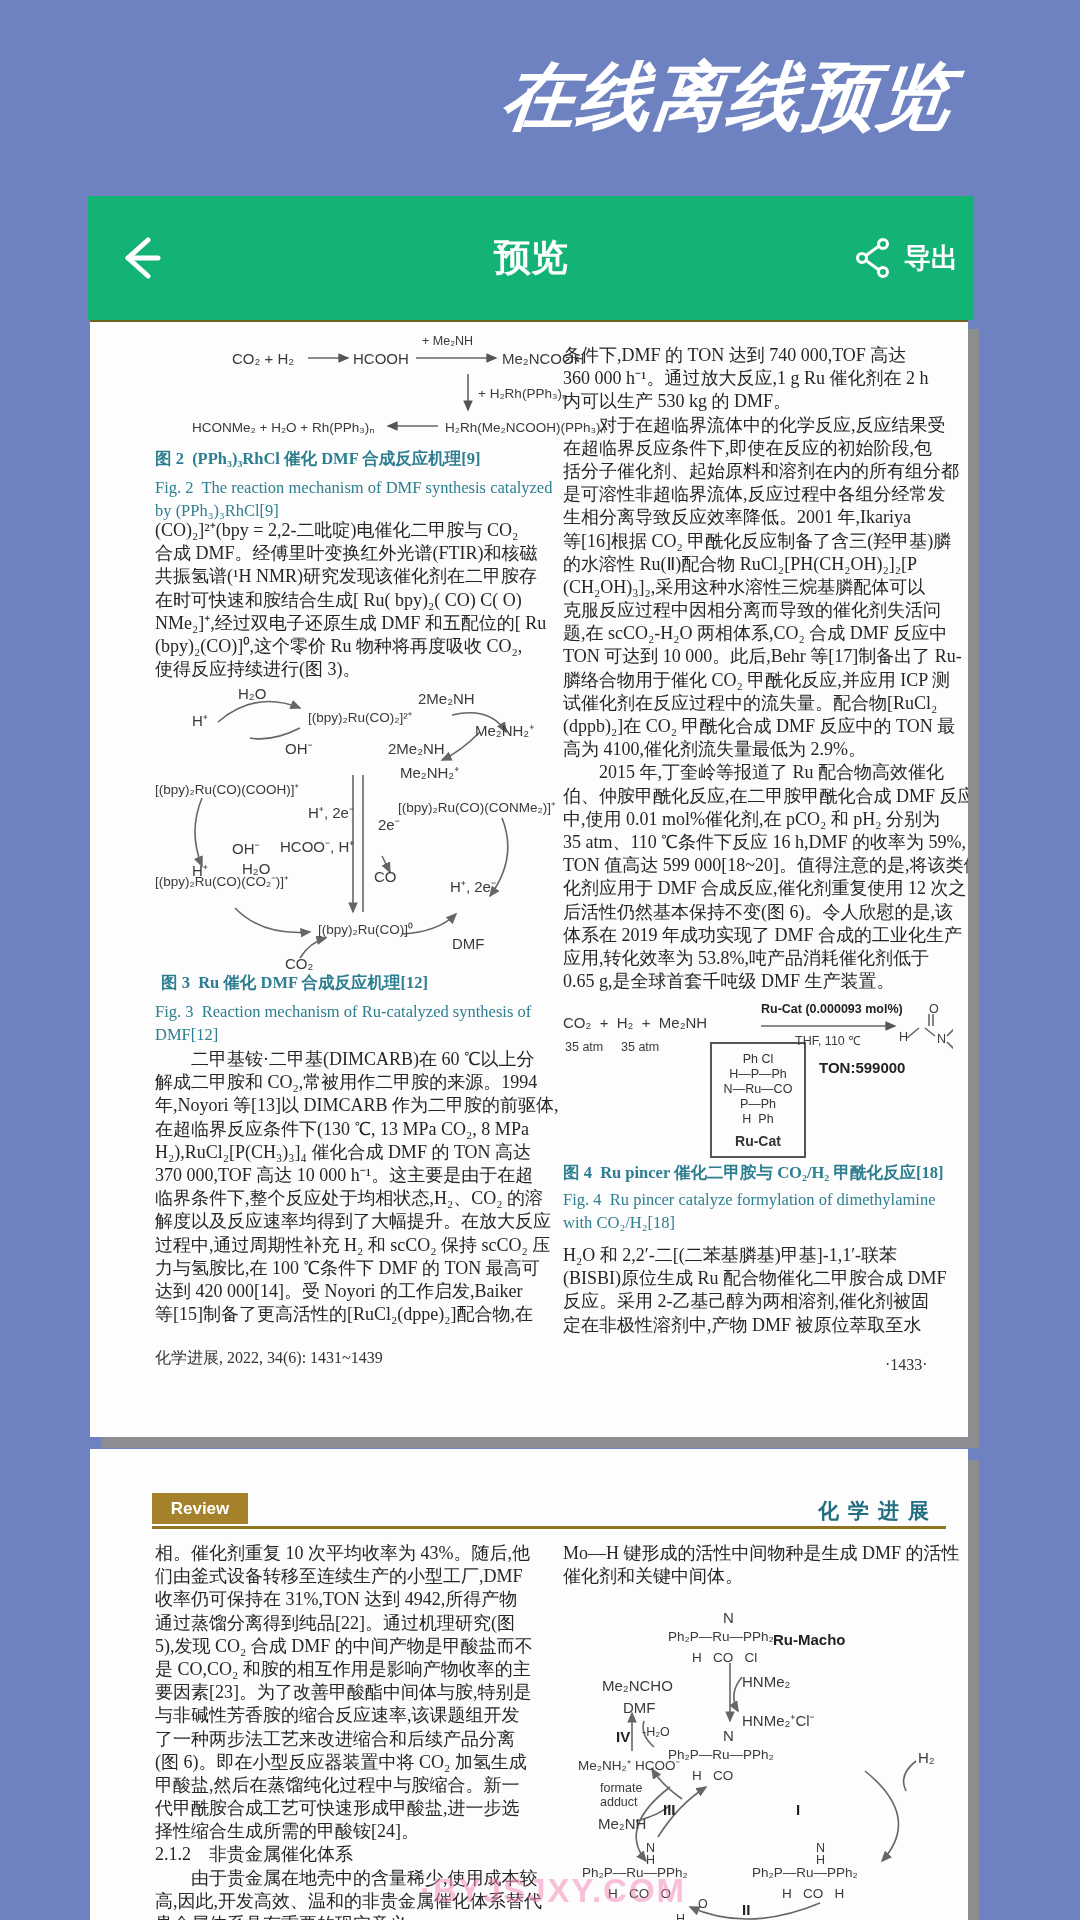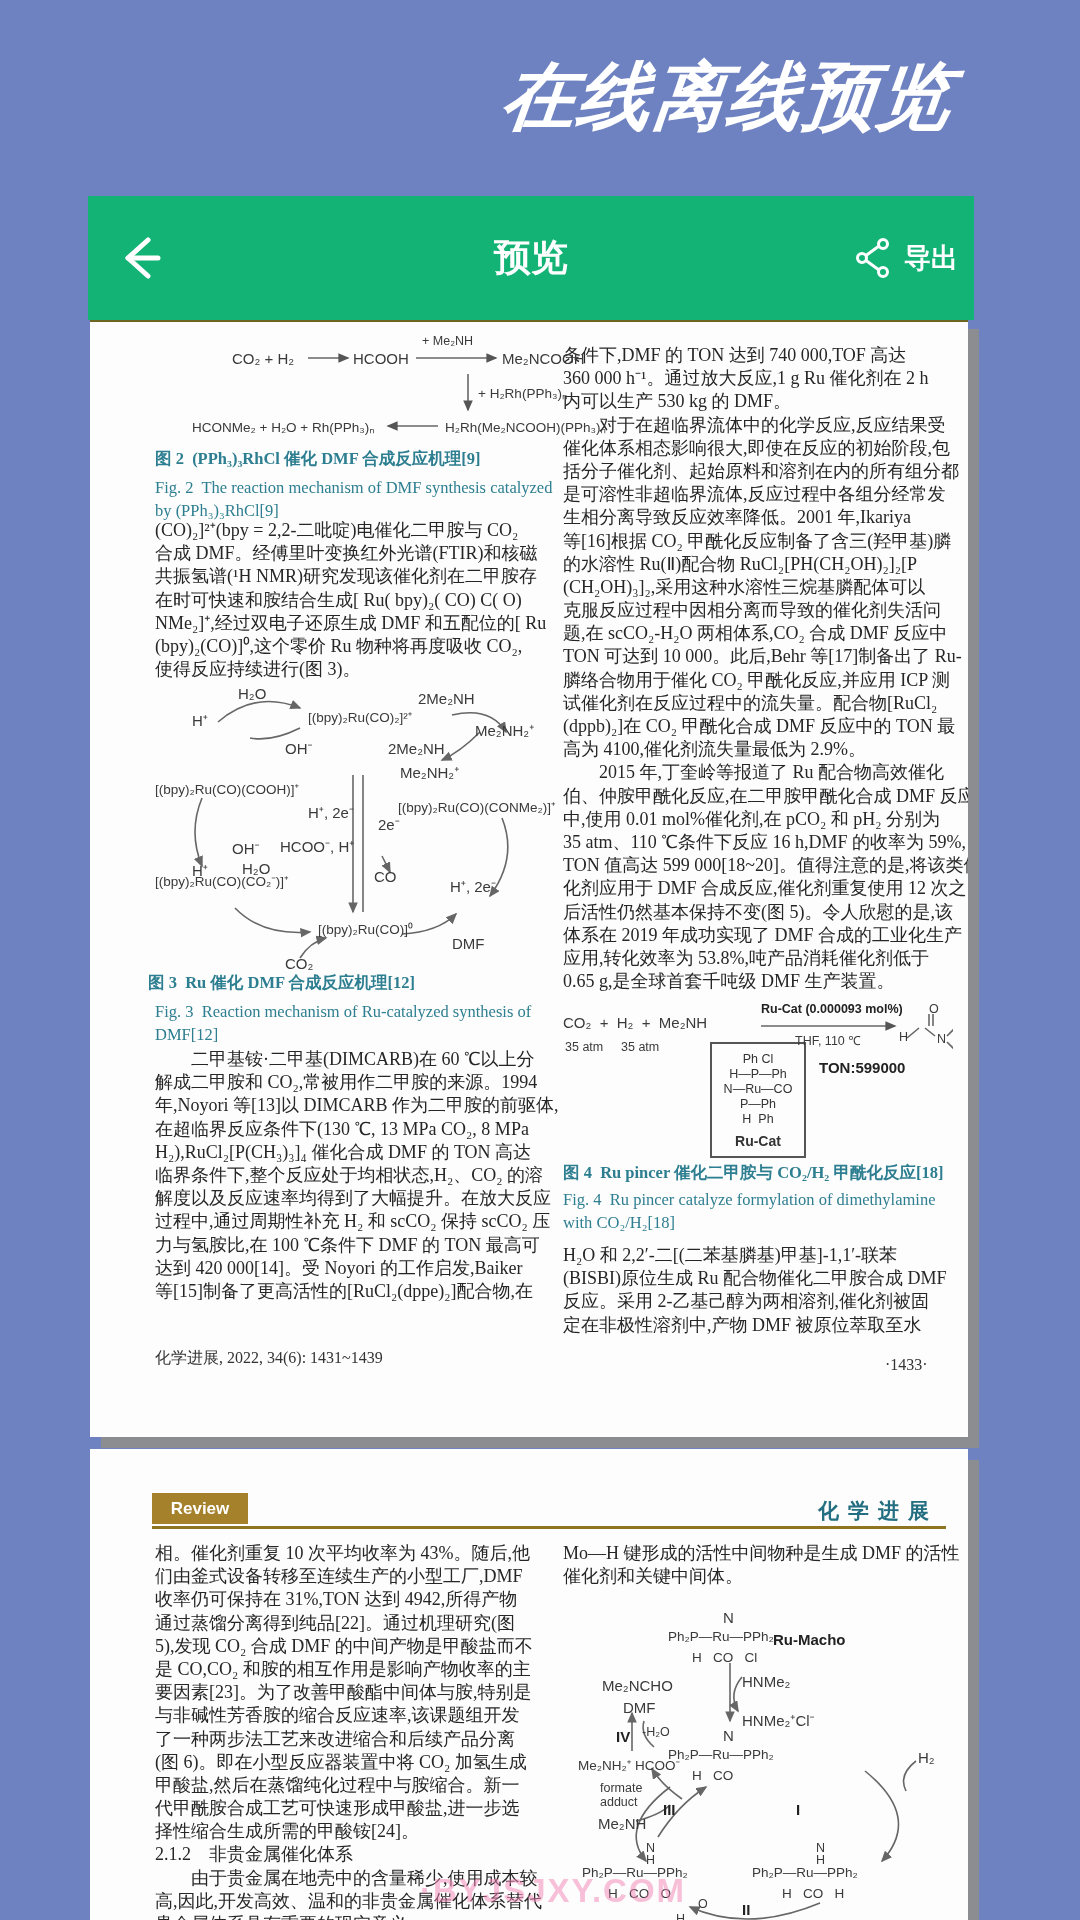--- a/index.html
+++ b/index.html
@@ -123,66 +123,67 @@
         <path class="stroke" d="M52 118 Q38 152 52 186" marker-end="url(#ah2)"></path>
         <path class="stroke" d="M352 138 Q368 178 340 216" marker-end="url(#ah2)"></path>
         <path class="stroke" d="M85 228 Q112 256 160 252" marker-end="url(#ah2)"></path>
         <path class="stroke" d="M252 254 Q288 252 306 234" marker-end="url(#ah2)"></path>
         <path class="stroke" d="M232 176 L240 192" marker-end="url(#ah2)"></path>
         <path class="stroke" d="M150 278 Q160 262 176 258" marker-end="url(#ah2)"></path>
       </svg>
       <span><span class="lbl " style="left: 88px; top: 5px;">H₂O</span><span class="lbl " style="left: 42px; top: 30px;">H⁺</span><span class="lbl cx" style="left: 158px; top: 28px;">[(bpy)₂Ru(CO)₂]²⁺</span><span class="lbl " style="left: 268px; top: 10px;">2Me₂NH</span><span class="lbl " style="left: 325px; top: 40px;">Me₂NH₂⁺</span><span class="lbl " style="left: 238px; top: 60px;">2Me₂NH</span><span class="lbl " style="left: 250px; top: 82px;">Me₂NH₂⁺</span><span class="lbl " style="left: 135px; top: 58px;">OH⁻</span><span class="lbl cx" style="left: 5px; top: 100px;">[(bpy)₂Ru(CO)(COOH)]⁺</span><span class="lbl " style="left: 158px; top: 122px;">H⁺, 2e⁻</span><span class="lbl " style="left: 228px; top: 134px;">2e⁻</span><span class="lbl cx" style="left: 248px; top: 118px;">[(bpy)₂Ru(CO)(CONMe₂)]⁺</span><span class="lbl " style="left: 82px; top: 158px;">OH⁻</span><span class="lbl " style="left: 42px; top: 180px;">H⁺</span><span class="lbl " style="left: 92px; top: 180px;">H₂O</span><span class="lbl " style="left: 130px; top: 156px;">HCOO⁻, H⁺</span><span class="lbl cx" style="left: 5px; top: 192px;">[(bpy)₂Ru(CO)(CO₂⁻)]⁺</span><span class="lbl " style="left: 224px; top: 188px;">CO</span><span class="lbl " style="left: 300px; top: 196px;">H⁺, 2e⁻</span><span class="lbl cx" style="left: 168px; top: 240px;">[(bpy)₂Ru(CO)]⁰</span><span class="lbl " style="left: 302px; top: 255px;">DMF</span><span class="lbl " style="left: 135px; top: 275px;">CO₂</span></span>
     </div>
 
-    <div class="cap capzh" style="left:58px;top:650px;">图 3  Ru 催化 DMF 合成反应机理[12]</div>
+    <div class="cap capzh" style="left:71px;top:650px;">图 3  Ru 催化 DMF 合成反应机理[12]</div>
     <div class="cap" style="left:65px;top:680px;">Fig. 3  Reaction mechanism of Ru-catalyzed synthesis of</div>
     <div class="cap" style="left:65px;top:703px;">DMF[12]</div>
 
     <div class="textblock" style="left:65px;top:726px;width:390px;">
         <div class="line">　　二甲基铵·二甲基(DIMCARB)在 60 ℃以上分</div>
         <div class="line">解成二甲胺和 CO₂,常被用作二甲胺的来源。1994</div>
         <div class="line">年,Noyori 等[13]以 DIMCARB 作为二甲胺的前驱体,</div>
         <div class="line">在超临界反应条件下(130 ℃, 13 MPa CO₂, 8 MPa</div>
         <div class="line">H₂),RuCl₂[P(CH₃)₃]₄ 催化合成 DMF 的 TON 高达</div>
+        <div class="line">370 000,TOF 高达 10 000 h⁻¹。这主要是由于在超</div>
         <div class="line">临界条件下,整个反应处于均相状态,H₂、CO₂ 的溶</div>
         <div class="line">解度以及反应速率均得到了大幅提升。在放大反应</div>
         <div class="line">过程中,通过周期性补充 H₂ 和 scCO₂ 保持 scCO₂ 压</div>
         <div class="line">力与氢胺比,在 100 ℃条件下 DMF 的 TON 最高可</div>
         <div class="line">达到 420 000[14]。受 Noyori 的工作启发,Baiker</div>
         <div class="line">等[15]制备了更高活性的[RuCl₂(dppe)₂]配合物,在</div>
       </div>
 
     <div class="footer" style="left:65px;top:1026px;">化学进展, 2022, 34(6): 1431~1439</div>
 
     <div class="textblock" style="left:473px;top:22px;width:390px;">
         <div class="line">条件下,DMF 的 TON 达到 740 000,TOF 高达</div>
         <div class="line">360 000 h⁻¹。通过放大反应,1 g Ru 催化剂在 2 h</div>
         <div class="line">内可以生产 530 kg 的 DMF。</div>
         <div class="line">　　对于在超临界流体中的化学反应,反应结果受</div>
-        <div class="line">催化体系相态影响很大,即使在反应的初始阶段,包</div>
+        <div class="line">在超临界反应条件下,即使在反应的初始阶段,包</div>
         <div class="line">括分子催化剂、起始原料和溶剂在内的所有组分都</div>
         <div class="line">是可溶性非超临界流体,反应过程中各组分经常发</div>
         <div class="line">生相分离导致反应效率降低。2001 年,Ikariya</div>
         <div class="line">等[16]根据 CO₂ 甲酰化反应制备了含三(羟甲基)膦</div>
         <div class="line">的水溶性 Ru(Ⅱ)配合物 RuCl₂[PH(CH₂OH)₂]₂[P</div>
         <div class="line">(CH₂OH)₃]₂,采用这种水溶性三烷基膦配体可以</div>
         <div class="line">克服反应过程中因相分离而导致的催化剂失活问</div>
         <div class="line">题,在 scCO₂-H₂O 两相体系,CO₂ 合成 DMF 反应中</div>
         <div class="line">TON 可达到 10 000。此后,Behr 等[17]制备出了 Ru-</div>
         <div class="line">膦络合物用于催化 CO₂ 甲酰化反应,并应用 ICP 测</div>
         <div class="line">试催化剂在反应过程中的流失量。配合物[RuCl₂</div>
         <div class="line">(dppb)₂]在 CO₂ 甲酰化合成 DMF 反应中的 TON 最</div>
         <div class="line">高为 4100,催化剂流失量最低为 2.9%。</div>
         <div class="line">　　2015 年,丁奎岭等报道了 Ru 配合物高效催化</div>
         <div class="line">伯、仲胺甲酰化反应,在二甲胺甲酰化合成 DMF 反应</div>
         <div class="line">中,使用 0.01 mol%催化剂,在 pCO₂ 和 pH₂ 分别为</div>
         <div class="line">35 atm、110 ℃条件下反应 16 h,DMF 的收率为 59%,</div>
         <div class="line">TON 值高达 599 000[18~20]。值得注意的是,将该类催</div>
         <div class="line">化剂应用于 DMF 合成反应,催化剂重复使用 12 次之</div>
-        <div class="line">后活性仍然基本保持不变(图 5)。令人欣慰的是,该</div>
+        <div class="line">后活性仍然基本保持不变(图 6)。令人欣慰的是,该</div>
         <div class="line">体系在 2019 年成功实现了 DMF 合成的工业化生产</div>
         <div class="line">应用,转化效率为 53.8%,吨产品消耗催化剂低于</div>
         <div class="line">0.65 g,是全球首套千吨级 DMF 生产装置。</div>
       </div>
 
     <div class="diagram" style="left:473px;top:682px;width:390px;height:158px;">
       <svg width="390" height="158" viewBox="0 0 390 158">
         <defs>
             <marker id="ah3" markerWidth="8" markerHeight="8" refX="6" refY="3" orient="auto">
           <path d="M0 0 L7 3 L0 6 Z" fill="#555"></path>

